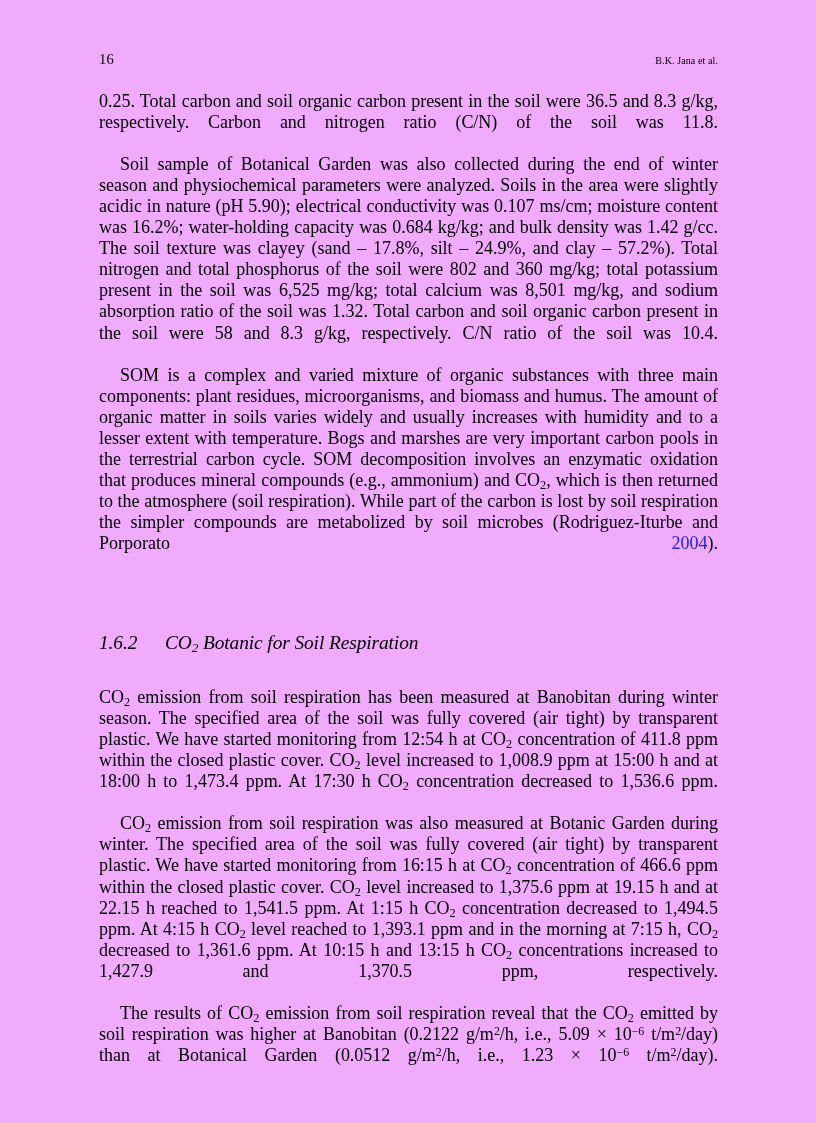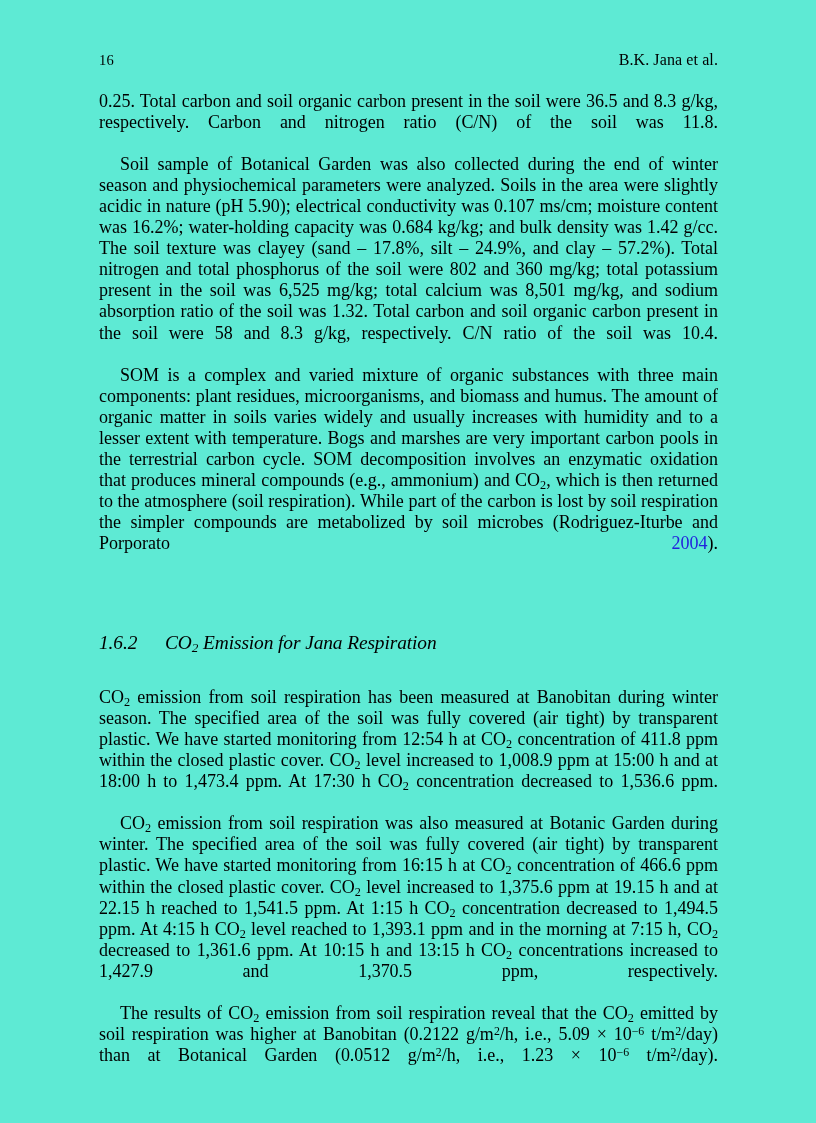--- a/index.html
+++ b/index.html
@@ -9,41 +9,41 @@
     background: #ffffff;
   }
   body {
     font-family: "Liberation Serif", "DejaVu Serif", serif;
     color: #000000;
   }
   .page {
     position: relative;
     width: 816px;
     height: 1123px;
-    background: #5eead4;
+    background: #f0abfc;
     overflow: hidden;
     box-sizing: border-box;
   }
   .running-head {
     position: absolute;
     left: 99px;
     top: 52px;
     width: 619px;
     display: flex;
     justify-content: space-between;
     align-items: baseline;
     font-size: 13.5px;
     line-height: 1;
   }
   .folio {
     font-size: 14.5px;
     letter-spacing: 0.2px;
   }
   .head-title {
-    font-size: 16px;
+    font-size: 10px;
     letter-spacing: 0.1px;
   }
   .body-block {
     position: absolute;
     left: 99px;
     top: 91px;
     width: 619px;
   }
   p.para {
     margin: 0;
@@ -114,21 +114,21 @@
     <div id="pre-heading">
         <p class="para"><span>0.25. Total carbon and soil organic carbon present in the soil were 36.5 and 8.3 g/kg, respectively. Carbon and nitrogen ratio (C/N) of the soil was 11.8.</span></p>
         <p class="para indent"><span>Soil sample of Botanical Garden was also collected during the end of winter season and physiochemical parameters were analyzed. Soils in the area were slightly acidic in nature (pH 5.90); electrical conductivity was 0.107 ms/cm; moisture content was 16.2%; water-holding capacity was 0.684 kg/kg; and bulk density was 1.42 g/cc. The soil texture was clayey (sand – 17.8%, silt – 24.9%, and clay – 57.2%). Total nitrogen and total phosphorus of the soil were 802 and 360 mg/kg; total potassium present in the soil was 6,525 mg/kg; total calcium was 8,501 mg/kg, and sodium absorption ratio of the soil was 1.32. Total carbon and soil organic carbon present in the soil were 58 and 8.3 g/kg, respectively. C/N ratio of the soil was 10.4.</span></p>
         <p class="para indent"><span>SOM is a complex and varied mixture of organic substances with three main components: plant residues, microorganisms, and biomass and humus. The amount of organic matter in soils varies widely and usually increases with humidity and to a lesser extent with temperature. Bogs and marshes are very important carbon pools in the terrestrial carbon cycle. SOM decomposition involves an enzymatic oxidation that produces mineral compounds (e.g., ammonium) and CO</span><sub>2</sub><span>, which is then returned to the atmosphere (soil respiration). While part of the carbon is lost by soil respiration the simpler compounds are metabolized by soil microbes (Rodriguez-Iturbe and Porporato </span><a class="xref" href="#" style="color: rgb(34, 34, 221); text-decoration: none;">2004</a><span>).</span></p>
       </div>
 
     <div class="gap-before-head"></div>
 
     <h2 class="section-head">
       <span class="sec-num">1.6.2</span>
-      <span class="sec-title" id="section-title"><span>CO</span><sub>2</sub><span> Emission for Jana Respiration</span></span>
+      <span class="sec-title" id="section-title"><span>CO</span><sub>2</sub><span> Botanic for Soil Respiration</span></span>
     </h2>
 
     <div class="gap-after-head"></div>
 
     <div id="post-heading">
         <p class="para"><span>CO</span><sub>2</sub><span> emission from soil respiration has been measured at Banobitan during winter season. The specified area of the soil was fully covered (air tight) by transparent plastic. We have started monitoring from 12:54 h at CO</span><sub>2</sub><span> concentration of 411.8 ppm within the closed plastic cover. CO</span><sub>2</sub><span> level increased to 1,008.9 ppm at 15:00 h and at 18:00 h to 1,473.4 ppm. At 17:30 h CO</span><sub>2</sub><span> concentration decreased to 1,536.6 ppm.</span></p>
         <p class="para indent"><span>CO</span><sub>2</sub><span> emission from soil respiration was also measured at Botanic Garden during winter. The specified area of the soil was fully covered (air tight) by transparent plastic. We have started monitoring from 16:15 h at CO</span><sub>2</sub><span> concentration of 466.6 ppm within the closed plastic cover. CO</span><sub>2</sub><span> level increased to 1,375.6 ppm at 19.15 h and at 22.15 h reached to 1,541.5 ppm. At 1:15 h CO</span><sub>2</sub><span> concentration decreased to 1,494.5 ppm. At 4:15 h CO</span><sub>2</sub><span> level reached to 1,393.1 ppm and in the morning at 7:15 h, CO</span><sub>2</sub><span> decreased to 1,361.6 ppm. At 10:15 h and 13:15 h CO</span><sub>2</sub><span> concentrations increased to 1,427.9 and 1,370.5 ppm, respectively.</span></p>
         <p class="para indent"><span>The results of CO</span><sub>2</sub><span> emission from soil respiration reveal that the CO</span><sub>2</sub><span> emitted by soil respiration was higher at Banobitan (0.2122 g/m</span><sup>2</sup><span>/h, i.e., 5.09 × 10</span><sup>−6</sup><span> t/m</span><sup>2</sup><span>/day) than at Botanical Garden (0.0512 g/m</span><sup>2</sup><span>/h, i.e., 1.23 × 10</span><sup>−6</sup><span> t/m</span><sup>2</sup><span>/day).</span></p>
       </div>
   </div>

